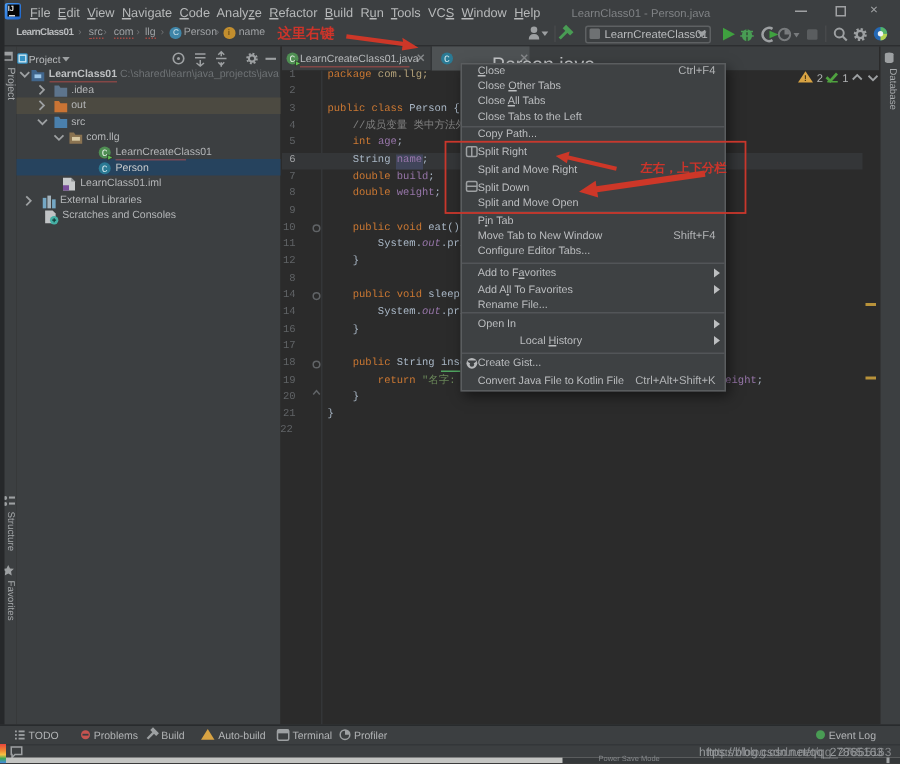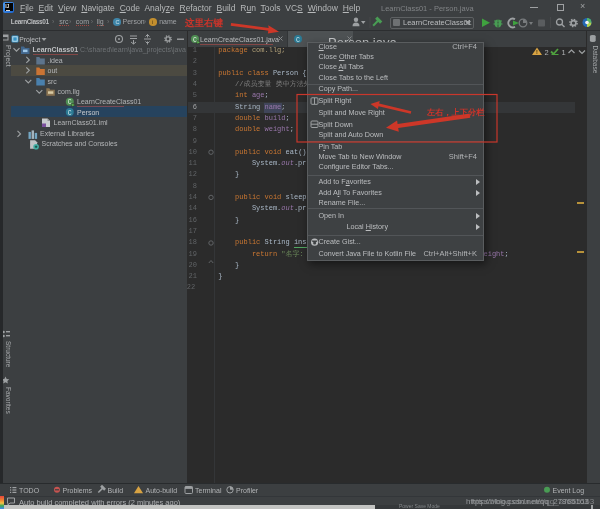--- a/index.html
+++ b/index.html
@@ -317,21 +317,21 @@
     <div class="ms" style="top:43px;">Ctrl+F4</div>
 <div class="mi" style="top:53px;">Close <u>O</u>ther Tabs</div>
 <div class="mi" style="top:63px;">Close <u>A</u>ll Tabs</div>
 <div class="mi" style="top:73.5px;">Close Tabs to the Left</div>
 <div class="msep" style="top:83.5px;"></div>
 <div class="mi" style="top:84.5px;">Copy Path...</div>
 <div class="msep" style="top:94.3px;"></div>
 <div class="mi" style="top:96.8px;">Split Right</div>
 <div class="mi" style="top:108.7px;">Split and Move Right</div>
 <div class="mi" style="top:120.8px;">Split Down</div>
-<div class="mi" style="top:130.8px;">Split and Auto Down</div>
+<div class="mi" style="top:130.8px;">Split and Move Open</div>
 <div class="msep" style="top:140.5px;"></div>
 <div class="mi" style="top:143.3px;">P<u>i</u>n Tab</div>
 <div class="mi" style="top:153px;">Move Tab to New Window</div>
     <div class="ms" style="top:153px;">Shift+F4</div>
 <div class="mi" style="top:163px;">Configure Editor Tabs...</div>
 <div class="msep" style="top:175.4px;"></div>
 <div class="mi" style="top:178.3px;">Add to F<u>a</u>vorites</div>
     <div class="sub" style="top:179.3px;"></div>
 <div class="mi" style="top:188.5px;">Add A<u>l</u>l To Favorites</div>
     <div class="sub" style="top:189.5px;"></div>
@@ -402,21 +402,20 @@
   <path d="M230 6.8 L230 3.6 A3.2 3.2 0 0 1 233.2 6.8 Z" fill="#9da0a2"></path>
   <text x="236" y="9.5" font-size="7" fill="#b2b4b6">Profiler</text>
   <circle cx="547" cy="6.8" r="3" fill="#499c54"></circle>
   <text x="552.5" y="9.5" font-size="7" fill="#b2b4b6">Event Log</text>
 </svg>
 
 <div class="abs" style="left:0;top:496px;width:600px;height:10px;background:#3c3f41;border-top:1px solid #333639;box-sizing:border-box;"></div>
 <svg class="abs" style="left:6px;top:497px;" width="12" height="9" viewBox="0 0 12 9">
   <path d="M1.5 1 h7 v5 h-4.5 l-2 2 v-2 h-0.5 Z" fill="none" stroke="#9da0a2" stroke-width="1"></path>
 </svg>
-<div class="t" style="left:19px;top:498px;font-size:7.5px;color:#b0b2b4;">Auto build completed with errors (2 minutes ago)</div>
 
 <div class="abs" style="left:0;top:505px;width:600px;height:4px;background:#c3c4c2;"></div>
 <div class="abs" style="left:375px;top:505px;width:225px;height:4px;background:#35383a;"></div>
 <div class="abs" style="left:591px;top:505px;width:1.5px;height:4px;background:#9fa2a4;"></div>
 <div class="t" style="left:399px;top:503.2px;font-size:5px;color:#85888b;z-index:7;">Power Save Mode</div>
 
 <div class="abs" style="left:0;top:496px;width:4px;height:13px;background:linear-gradient(180deg,#e8453c 0%,#ef8b32 35%,#f6c343 55%,#3aa757 75%,#4688f1 100%);z-index:6;"></div>
 
 <div class="t" style="left:466px;top:496.5px;font-size:8px;color:#95989b;z-index:55;">https://blog.csdn.net/qq_27865163</div>
 <div class="t" style="left:471.5px;top:496.5px;font-size:8px;color:rgba(150,153,155,0.8);z-index:55;">https://blog.csdn.net/qq_27865163</div>

